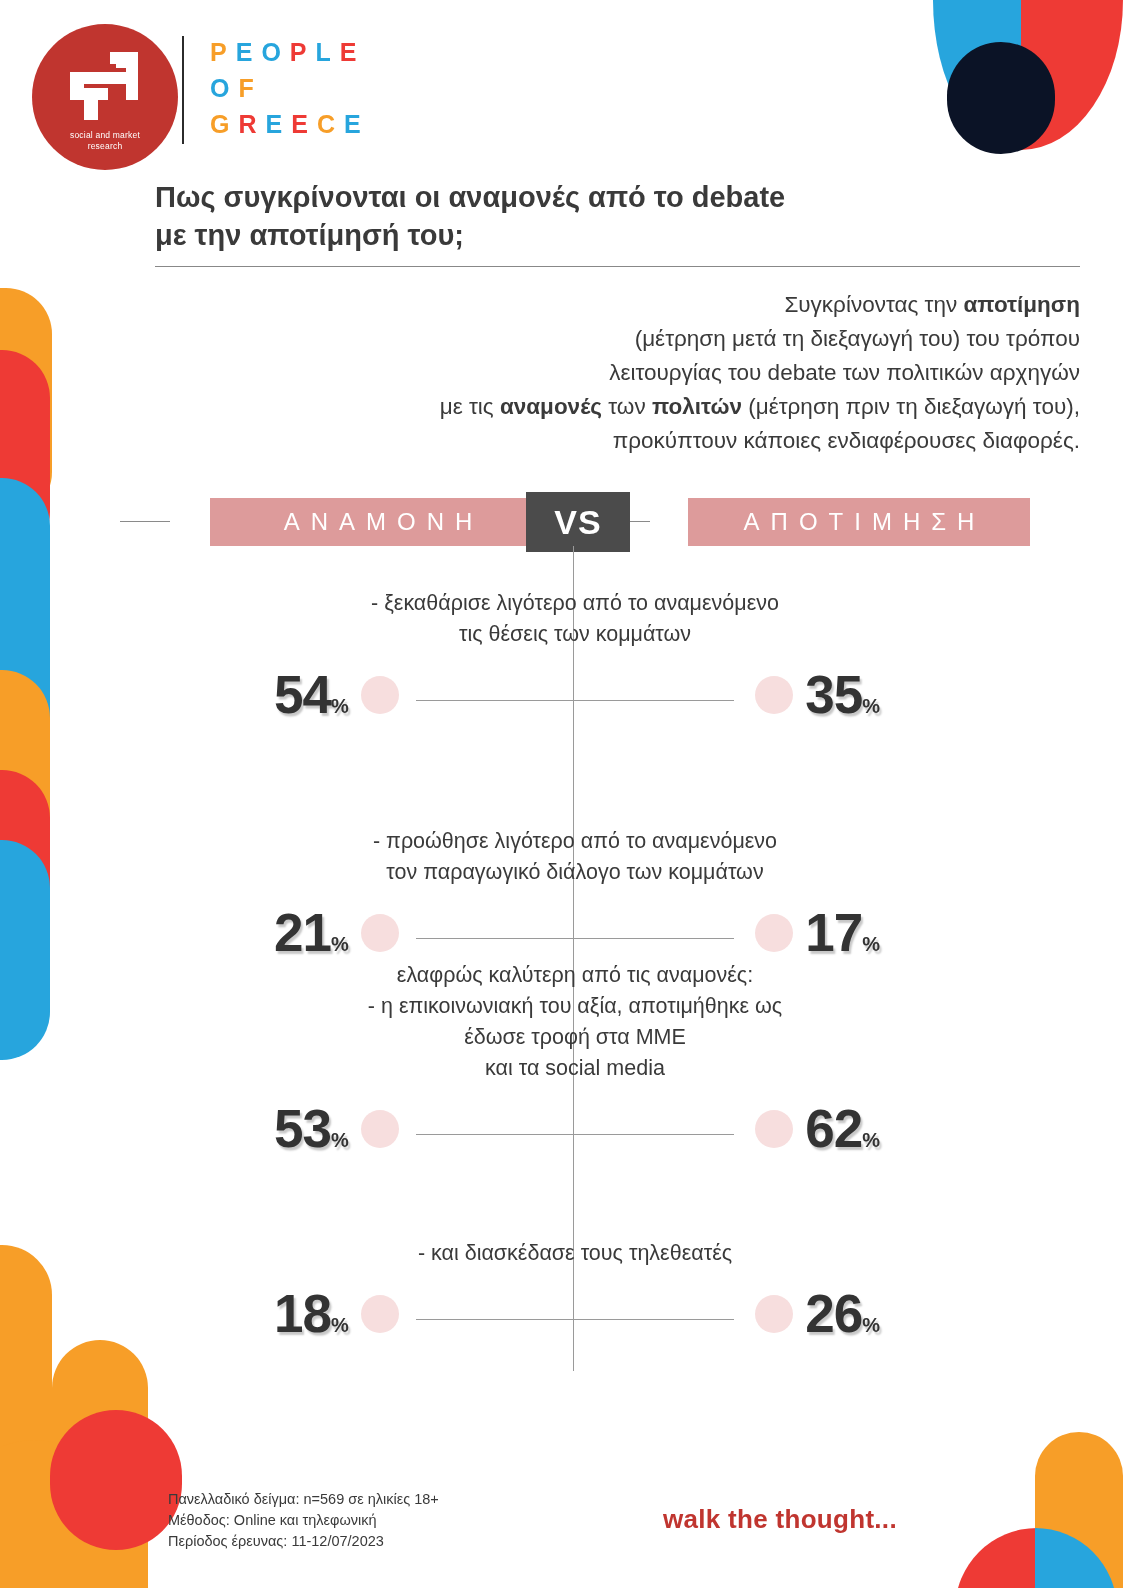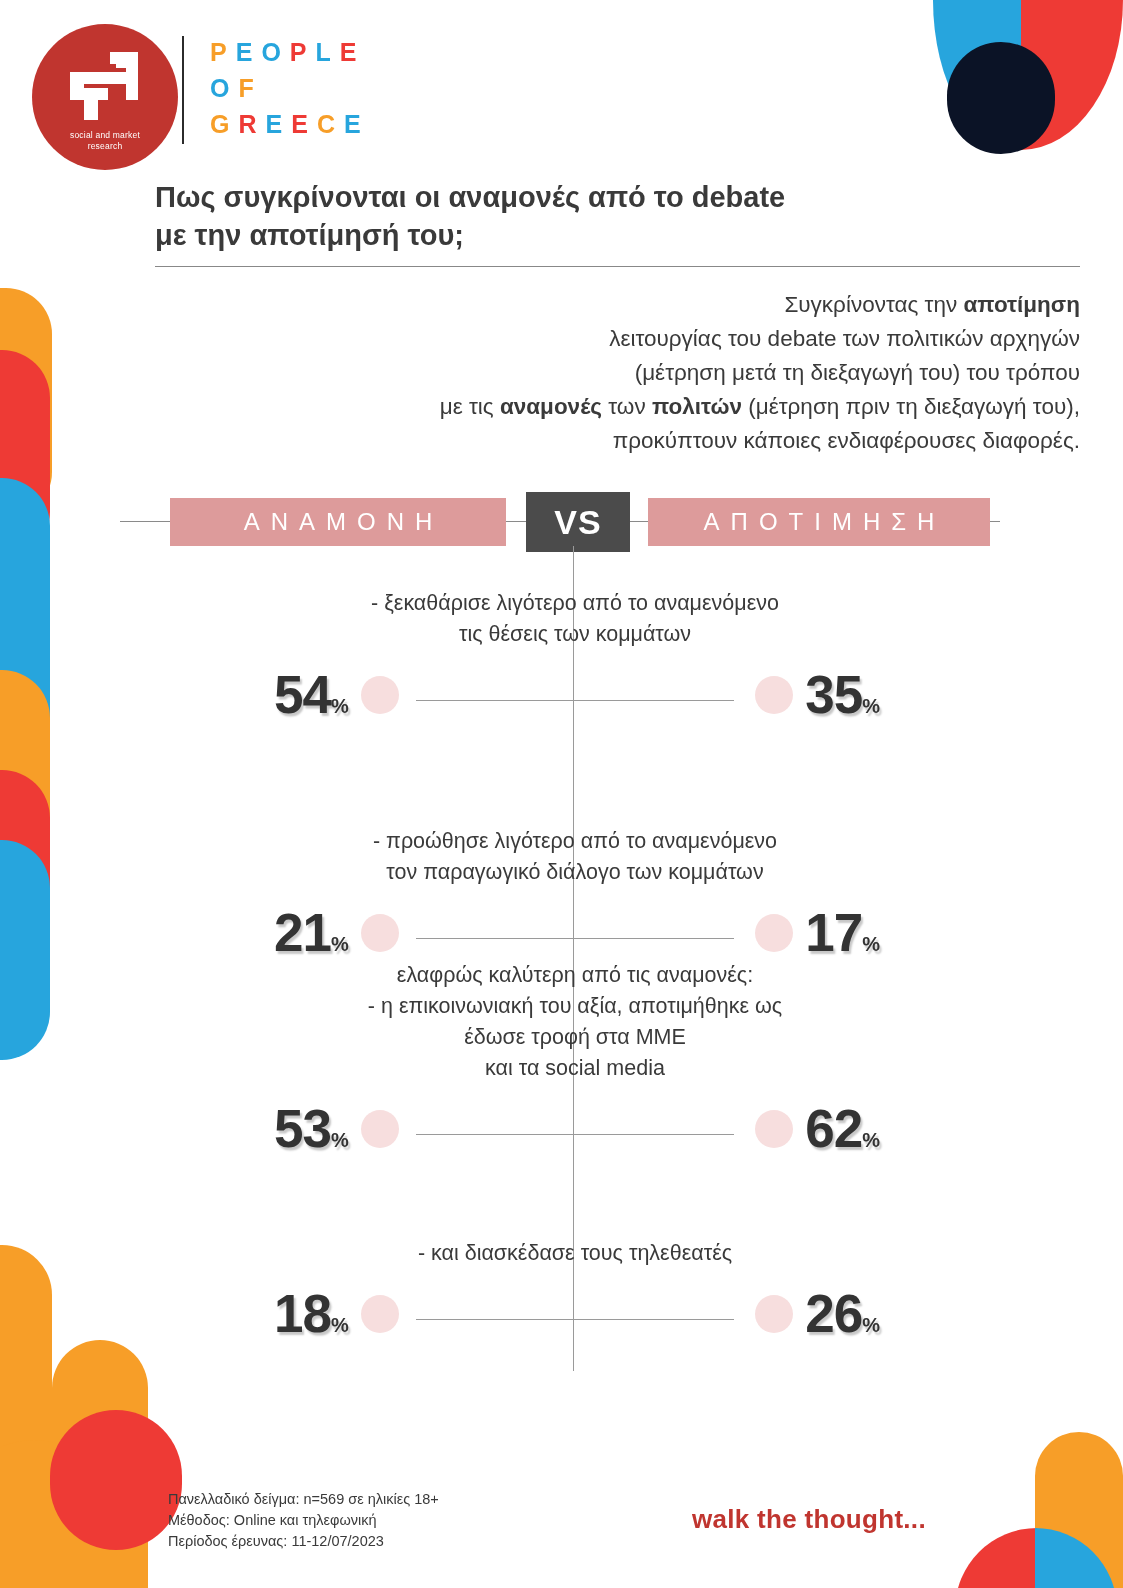--- a/index.html
+++ b/index.html
@@ -106,21 +106,21 @@
   
   .vs-band { position: absolute; left: 120px; top: 498px; width: 880px; height: 48px; }
   .vs-line-l { position: absolute; left: 0; top: 23px; width: 50px; height: 1px; background: #8a8a8a; }
   .vs-line-r { position: absolute; right: 0;  top: 23px; width: 48px; height: 1px; background: #8a8a8a; }
   .vs-line-m1 { position: absolute; left: 384px; top: 23px; width: 22px; height: 1px; background: #8a8a8a; }
   .vs-line-m2 { position: absolute; left: 508px; top: 23px; width: 22px; height: 1px; background: #8a8a8a; }
   .vs-box {
     position: absolute; top: 0; height: 48px;
     background: #dd9b9b; color: #ffffff;
     display: flex; align-items: center; justify-content: center;
-    font-size: 24px; letter-spacing: 11px; text-indent: 11px;
+    font-size: 24px; letter-spacing: 11px; text-indent: 11px; margin-left: 40px;
   }
   .vs-left  { left: 50px;  width: 336px; }
   .vs-right { left: 528px; width: 342px; }
   .vs-mid {
     position: absolute; left: 406px; top: -6px; width: 104px; height: 60px;
     background: #4b4b4b; color: #ffffff;
     display: flex; align-items: center; justify-content: center;
     font-size: 34px; font-weight: 700; letter-spacing: 1px;
   }
 
@@ -171,21 +171,21 @@
   .row2 { top: 826px; }
   .row3 { top: 960px; }
   .row4 { top: 1238px; }
 
   
   .footer-info {
     position: absolute; left: 168px; top: 1489px;
     color: #3a3a3a; font-size: 14.5px; line-height: 21px;
   }
   .tagline {
-    position: absolute; left: 692px; top: 1504px;
+    position: absolute; left: 663px; top: 1504px;
     color: #c0352f; font-size: 26px; font-weight: 700;
     letter-spacing: .3px;
   }
 </style>
 </head>
 <body>
 
 <div id="page">
 
   <div class="deco tr-blue"></div>
@@ -250,22 +250,22 @@
   </div>
 
   <div class="title">
     <div>Πως συγκρίνονται οι αναμονές από το debate</div>
     <div>με την αποτίμησή του;</div>
   </div>
   <div class="rule"></div>
 
   <div class="intro">
     <div><span>Συγκρίνοντας την </span><b>αποτίμηση</b></div>
+    <div>(μέτρηση μετά τη διεξαγωγή του) του τρόπου</div>
     <div>λειτουργίας του debate των πολιτικών αρχηγών</div>
-    <div>(μέτρηση μετά τη διεξαγωγή του) του τρόπου</div>
     <div><span>με τις </span><b>αναμονές</b><span> των </span><b>πολιτών</b><span> (μέτρηση πριν τη διεξαγωγή του),</span></div>
     <div>προκύπτουν κάποιες ενδιαφέρουσες διαφορές.</div>
   </div>
 
   <div class="vs-band">
     <div class="vs-line-l"></div>
     <div class="vs-line-m1"></div>
     <div class="vs-line-m2"></div>
     <div class="vs-line-r"></div>
     <div class="vs-box vs-left">ΑΝΑΜΟΝΗ</div>

